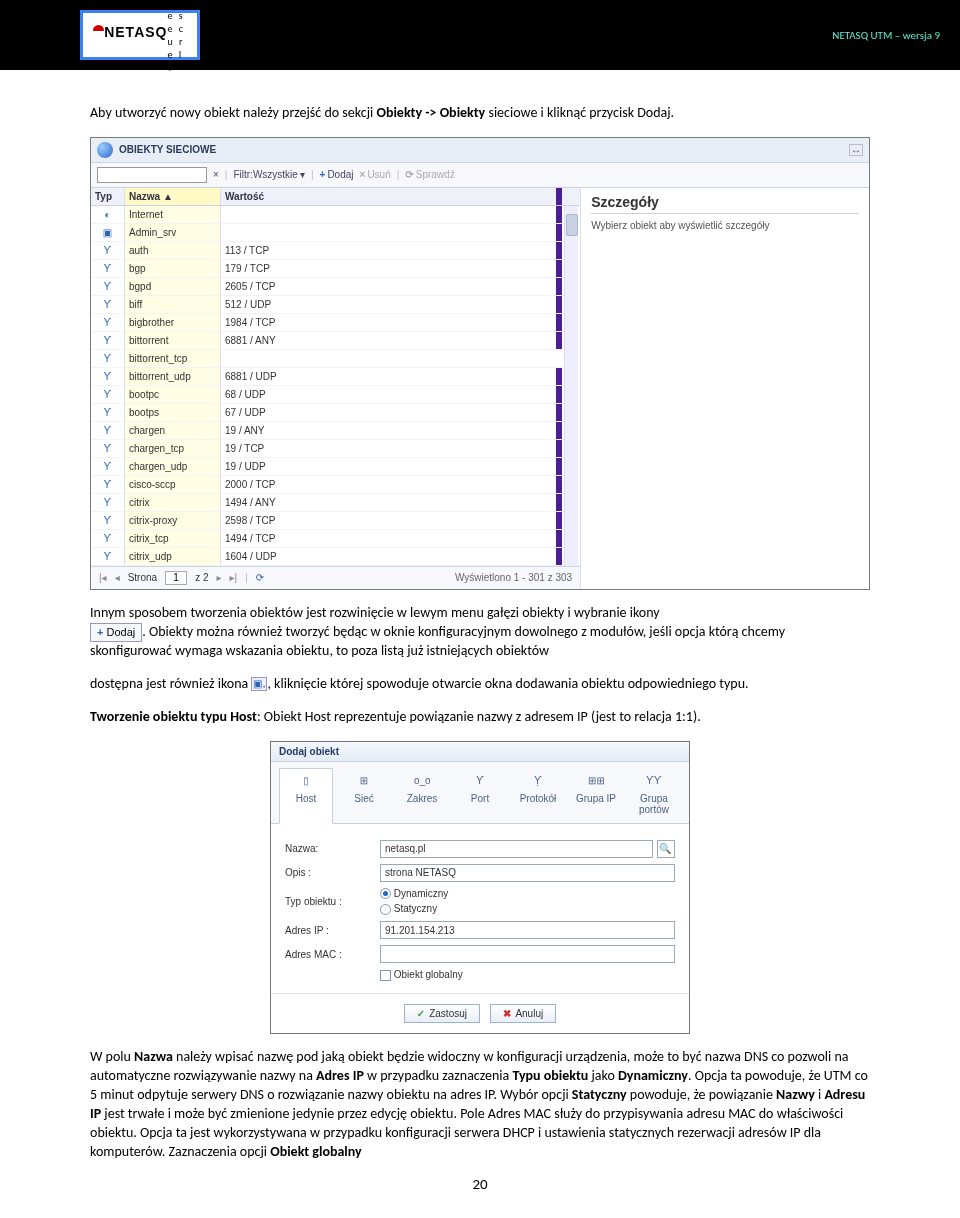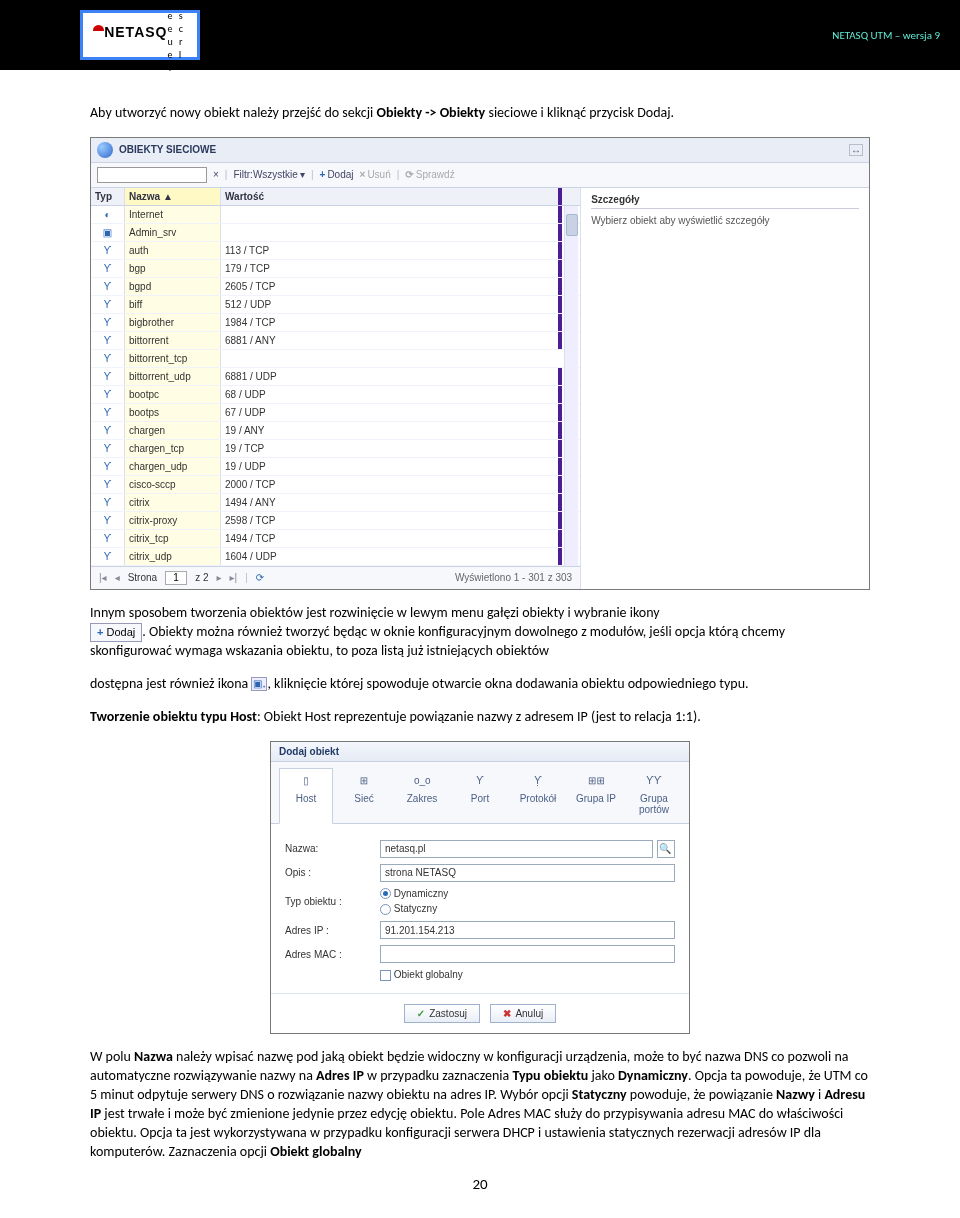--- a/index.html
+++ b/index.html
@@ -33,27 +33,27 @@
 
 .shot1-toolbar { display:flex; gap:6px; padding:4px 6px; background:#f6f8fb; border-bottom:1px solid #c9d3e4; align-items:center; }
 .shot1-search { width:110px; height:16px; border:1px solid #999; background:#fff; }
 .shot1-tbtn { color:#446; font-size:10px; display:inline-flex; gap:2px; align-items:center;}
 .shot1-tbtn.dis { color:#aaa; }
 .shot1-tbtn .sym { font-weight:bold; }
 
 .shot1-body { display:flex; }
 .shot1-left { width:63%; border-right:1px solid #dde; }
 .shot1-right { width:37%; padding:6px 10px; }
-.shot1-right-h { font-weight:bold; color:#333; font-size:10px; border-bottom:1px solid #ccd; padding-bottom:3px; }
+.shot1-right-h { font-weight:bold; color:#333; font-size:14px; border-bottom:1px solid #ccd; padding-bottom:3px; }
 .shot1-right-msg { margin-top:6px; color:#555; }
 
 .grid-head { display:flex; background:#eef1f7; border-bottom:1px solid #c9d3e4; font-weight:bold; color:#334; }
 .col-typ{ width:34px; padding:3px 4px; border-right:1px solid #dde;}
 .col-nazwa{ width:96px; padding:3px 4px; border-right:1px solid #dde;}
-.col-war{ flex:1; padding:3px 4px; border-right:4px solid #4c1d95;}
+.col-war{ flex:1; padding:3px 4px; border-right:6px solid #4c1d95;}
 .col-sc{ width:18px; }
 .col-nazwa.sorted{ background:#fff9c6; }
 .grid-row{ display:flex; border-bottom:1px solid #f0f3f9; font-size:10px; color:#333;}
 .grid-row .col-typ{ color:#2c66b3; text-align:center; }
 .grid-row .col-nazwa.sorted{ background:#fffde3; }
 .ico-y{ color:#2c66b3; }
 
 .grid-scroll{ position:relative; }
 .scroll-track{ position:absolute; right:2px; top:0; bottom:0; width:14px; background:#eef; border-left:1px solid #dde;}
 .scroll-thumb{ position:absolute; left:1px; top:8px; width:12px; height:22px; background:#c8d2e4; border:1px solid #a5b8d4; border-radius:2px;}

